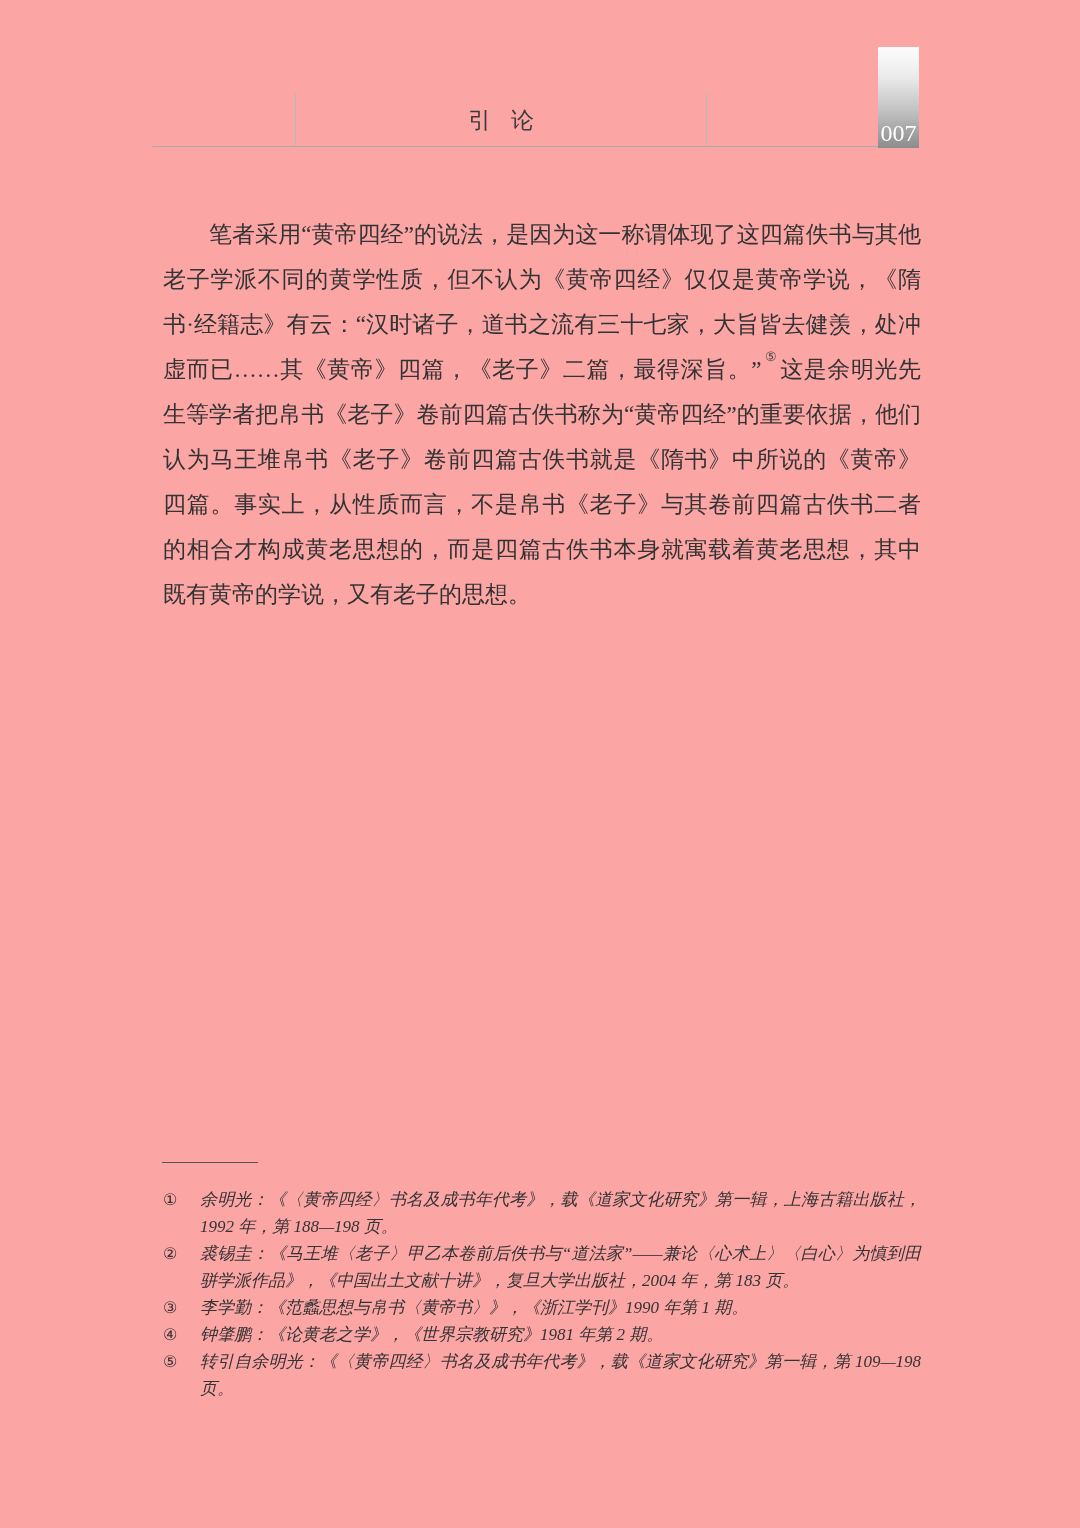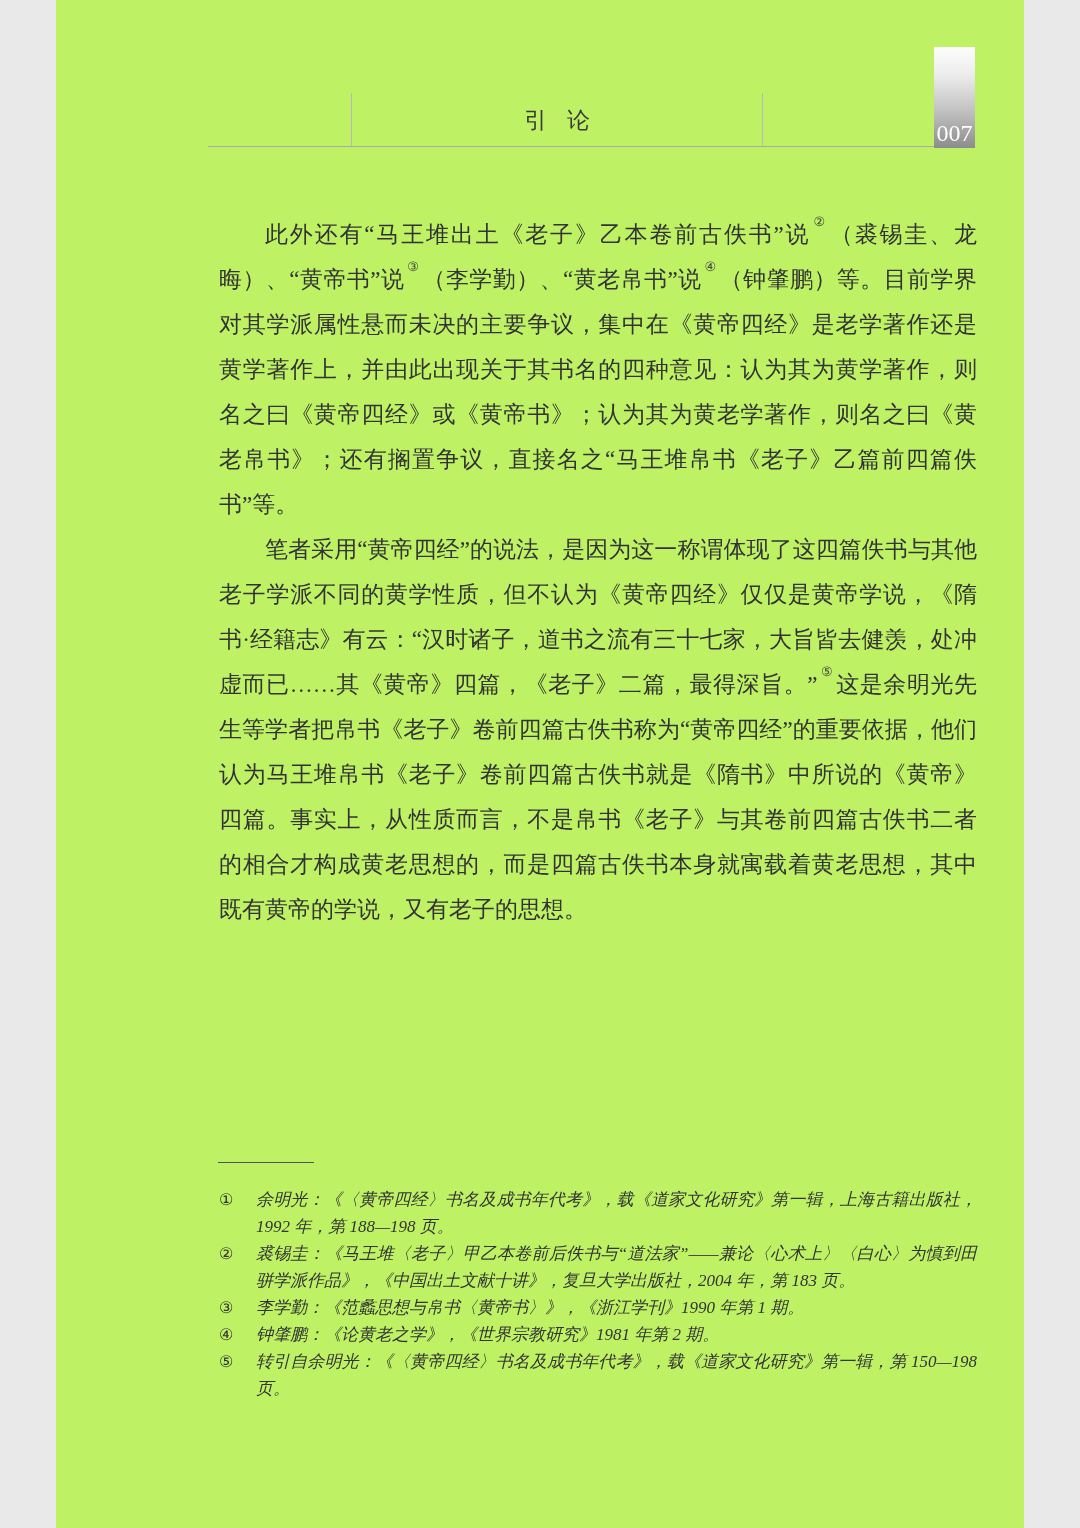--- a/index.html
+++ b/index.html
@@ -1,20 +1,20 @@
 <!DOCTYPE html>
 <html><head>
 <meta charset="utf-8">
 <style>
   html,body{margin:0;padding:0;background:#e9e9e9;}
   .page{
     position:relative;
-    width:968px;height:1528px;
+    width:1080px;height:1528px;
     margin:0 auto;
-    background:#bef264;
+    background:#fca5a5;
     font-family:"Liberation Serif","DejaVu Serif",serif;
     color:#333333;
     overflow:hidden;
   }
   
   .running-head{
     position:absolute;left:295px;top:93px;width:412px;height:54px;
     border-left:1px solid #b9b9b9;border-right:1px solid #b9b9b9;
     display:flex;align-items:center;justify-content:center;
     font-size:23px;letter-spacing:7px;padding-left:7px;
@@ -65,21 +65,20 @@
     <span>引 论</span>
   </div>
 
   <div class="head-rule"></div>
 
   <div class="page-badge">
     <span>007</span>
   </div>
 
   <main class="body-text">
-      <p class="indent">此外还有“马王堆出土《老子》乙本卷前古佚书”说<sup class="fn-ref">②</sup>（裘锡圭、龙晦）、“黄帝书”说<sup class="fn-ref">③</sup>（李学勤）、“黄老帛书”说<sup class="fn-ref">④</sup>（钟肇鹏）等。目前学界对其学派属性悬而未决的主要争议，集中在《黄帝四经》是老学著作还是黄学著作上，并由此出现关于其书名的四种意见：认为其为黄学著作，则名之曰《黄帝四经》或《黄帝书》；认为其为黄老学著作，则名之曰《黄老帛书》；还有搁置争议，直接名之“马王堆帛书《老子》乙篇前四篇佚书”等。</p>
       <p class="indent">笔者采用“黄帝四经”的说法，是因为这一称谓体现了这四篇佚书与其他老子学派不同的黄学性质，但不认为《黄帝四经》仅仅是黄帝学说，《隋书·经籍志》有云：“汉时诸子，道书之流有三十七家，大旨皆去健羡，处冲虚而已……其《黄帝》四篇，《老子》二篇，最得深旨。”<sup class="fn-ref">⑤</sup>这是余明光先生等学者把帛书《老子》卷前四篇古佚书称为“黄帝四经”的重要依据，他们认为马王堆帛书《老子》卷前四篇古佚书就是《隋书》中所说的《黄帝》四篇。事实上，从性质而言，不是帛书《老子》与其卷前四篇古佚书二者的相合才构成黄老思想的，而是四篇古佚书本身就寓载着黄老思想，其中既有黄帝的学说，又有老子的思想。</p>
     </main>
 
   <div class="fn-rule"></div>
 
   <section class="footnotes">
       <div class="fn-row">
         <span class="fn-marker">①</span>
         <span class="fn-text">余明光：《〈黄帝四经〉书名及成书年代考》，载《道家文化研究》第一辑，上海古籍出版社，1992 年，第 188—198 页。</span>
       </div>
@@ -90,17 +89,17 @@
       <div class="fn-row">
         <span class="fn-marker">③</span>
         <span class="fn-text">李学勤：《范蠡思想与帛书〈黄帝书〉》，《浙江学刊》1990 年第 1 期。</span>
       </div>
       <div class="fn-row">
         <span class="fn-marker">④</span>
         <span class="fn-text">钟肇鹏：《论黄老之学》，《世界宗教研究》1981 年第 2 期。</span>
       </div>
       <div class="fn-row">
         <span class="fn-marker">⑤</span>
-        <span class="fn-text">转引自余明光：《〈黄帝四经〉书名及成书年代考》，载《道家文化研究》第一辑，第 150—198 页。</span>
+        <span class="fn-text">转引自余明光：《〈黄帝四经〉书名及成书年代考》，载《道家文化研究》第一辑，第 109—198 页。</span>
       </div>
     </section>
 
 </div>
 
 </body></html>

